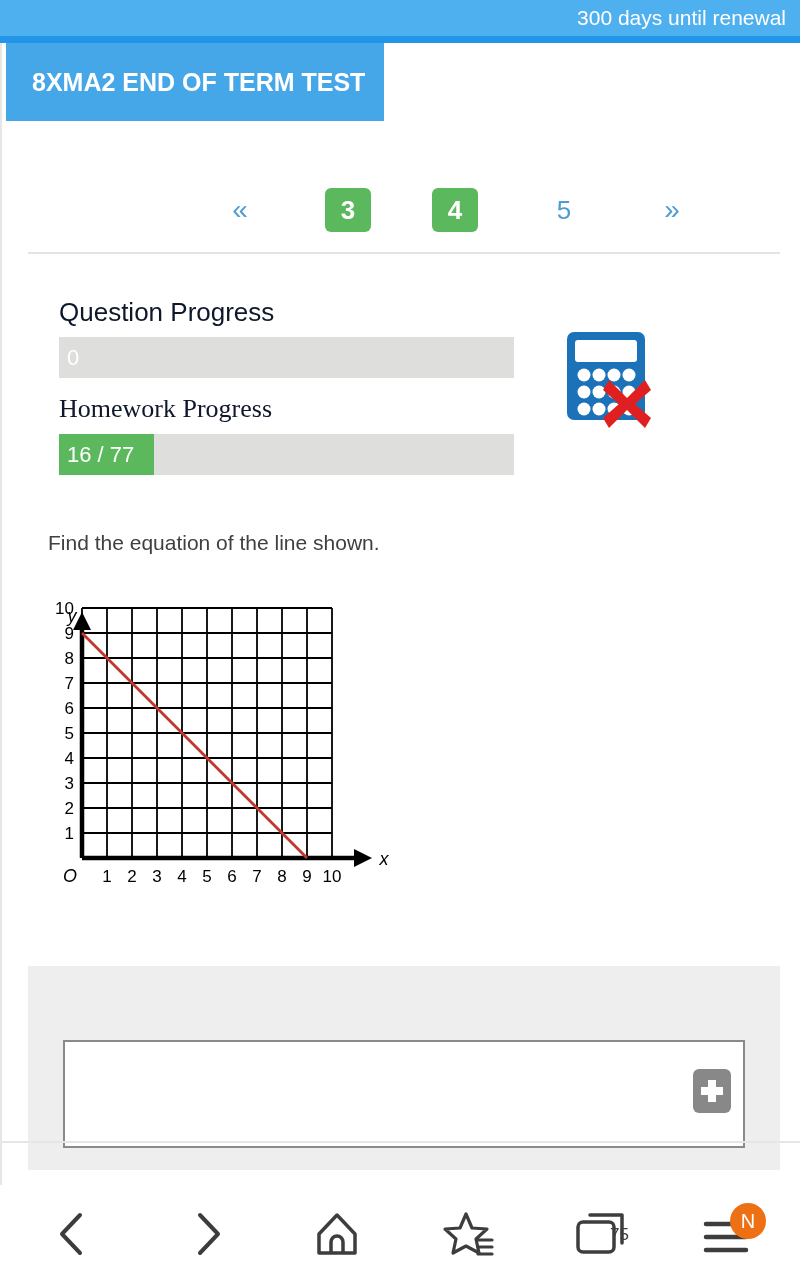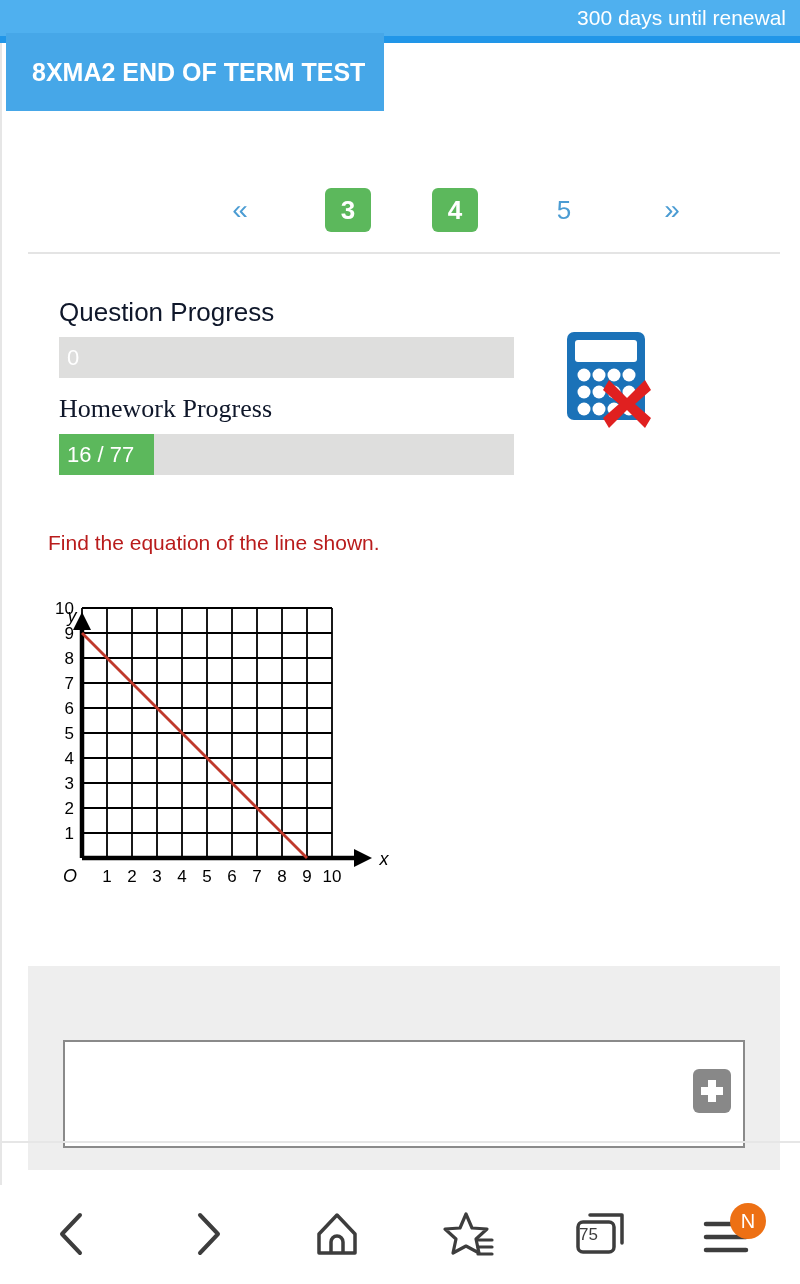--- a/index.html
+++ b/index.html
@@ -54,21 +54,21 @@
   .left-rule {
     position: absolute;
     left: 0; top: 0;
     width: 2px; height: 1142px;
     background: #e6e6e6;
   }
 
   
   .titlebar {
     position: absolute;
-    left: 6px; top: 33px;
+    left: 6px; top: 43px;
     width: 710px;
     height: 78px;
   }
   .assignment-title {
     position: absolute;
     left: 0; top: 0;
     width: 378px;
     height: 78px;
     background: #46a7e8;
     color: #ffffff;
@@ -187,21 +187,21 @@
     position: absolute;
     left: 34px; top: 46px;
     width: 56px; height: 56px;
   }
 
   
   .question-text {
     position: absolute;
     left: 48px; top: 530px;
     font-size: 21px;
-    color: #b91c1c;
+    color: #404040;
     line-height: 26px;
   }
   .graph-wrap {
     position: absolute;
     left: 40px; top: 558px;
     width: 360px; height: 350px;
   }
 
   
   .answer-panel {
@@ -274,21 +274,21 @@
   .nb-back    { left: 36px; }
   .nb-forward { left: 170px; }
   .nb-home    { left: 300px; }
   .nb-book    { left: 434px; }
   .nb-tabs    { left: 566px; }
   .nb-menu    { left: 696px; }
   .tab-count {
     position: absolute;
     left: 13px; top: 24px;
     width: 50px;
-    text-align: left;
+    text-align: right;
     font-size: 17px;
     color: #3d3d3d;
     line-height: 20px;
   }
   .menu-badge {
     position: absolute;
     left: 34px; top: 2px;
     width: 36px; height: 36px;
     border-radius: 50%;
     background: #ed7014;

